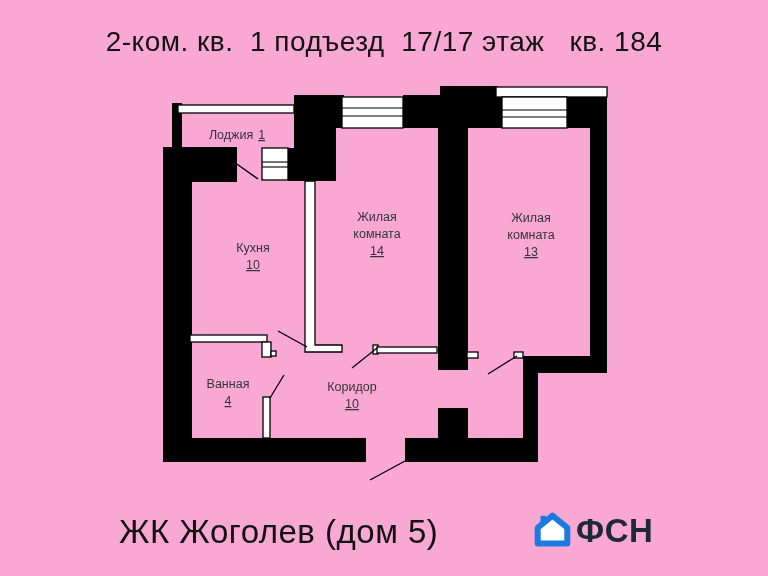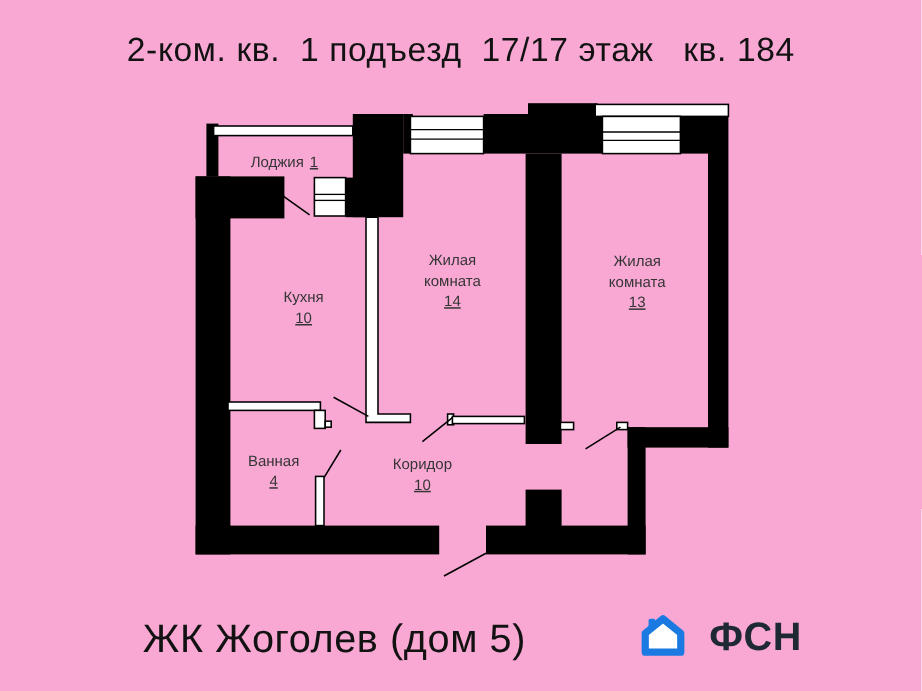--- a/index.html
+++ b/index.html
@@ -5,21 +5,21 @@
   html,body{margin:0;padding:0;background:#fff;}
   .canvas{position:relative;width:768px;height:576px;background:#f9a8d4;overflow:hidden;
           font-family:"Liberation Sans",sans-serif;}
   .title{position:absolute;top:26px;left:50%;transform:translateX(-50%);
          font-size:28px;color:#121212;white-space:pre;letter-spacing:.5px;font-weight:400;}
   .plan-svg{position:absolute;left:0;top:0;}
   .room-label{font-family:"Liberation Sans",sans-serif;font-size:12.5px;fill:#353535;}
   .room-area{font-family:"Liberation Sans",sans-serif;font-size:12.5px;fill:#353535;text-decoration:underline;}
   .footer-project{position:absolute;left:119px;top:513px;font-size:33px;color:#121212;
                   letter-spacing:.5px;white-space:pre;}
-  .logo{position:absolute;left:534px;top:511px;display:flex;align-items:center;gap:20px;}
+  .logo{position:absolute;left:534px;top:511px;display:flex;align-items:center;gap:5px;}
   .logo-text{font-size:33px;font-weight:bold;color:#1f2933;letter-spacing:.5px;line-height:1;}
   .wall{fill:#000;}
   .thinwall{fill:#fff;stroke:#000;stroke-width:1.3;}
   .leaf{stroke:#000;stroke-width:1.3;}
   .glz{stroke:#000;stroke-width:1.1;}
 </style>
 </head>
 <body>
 
 <div class="canvas">

